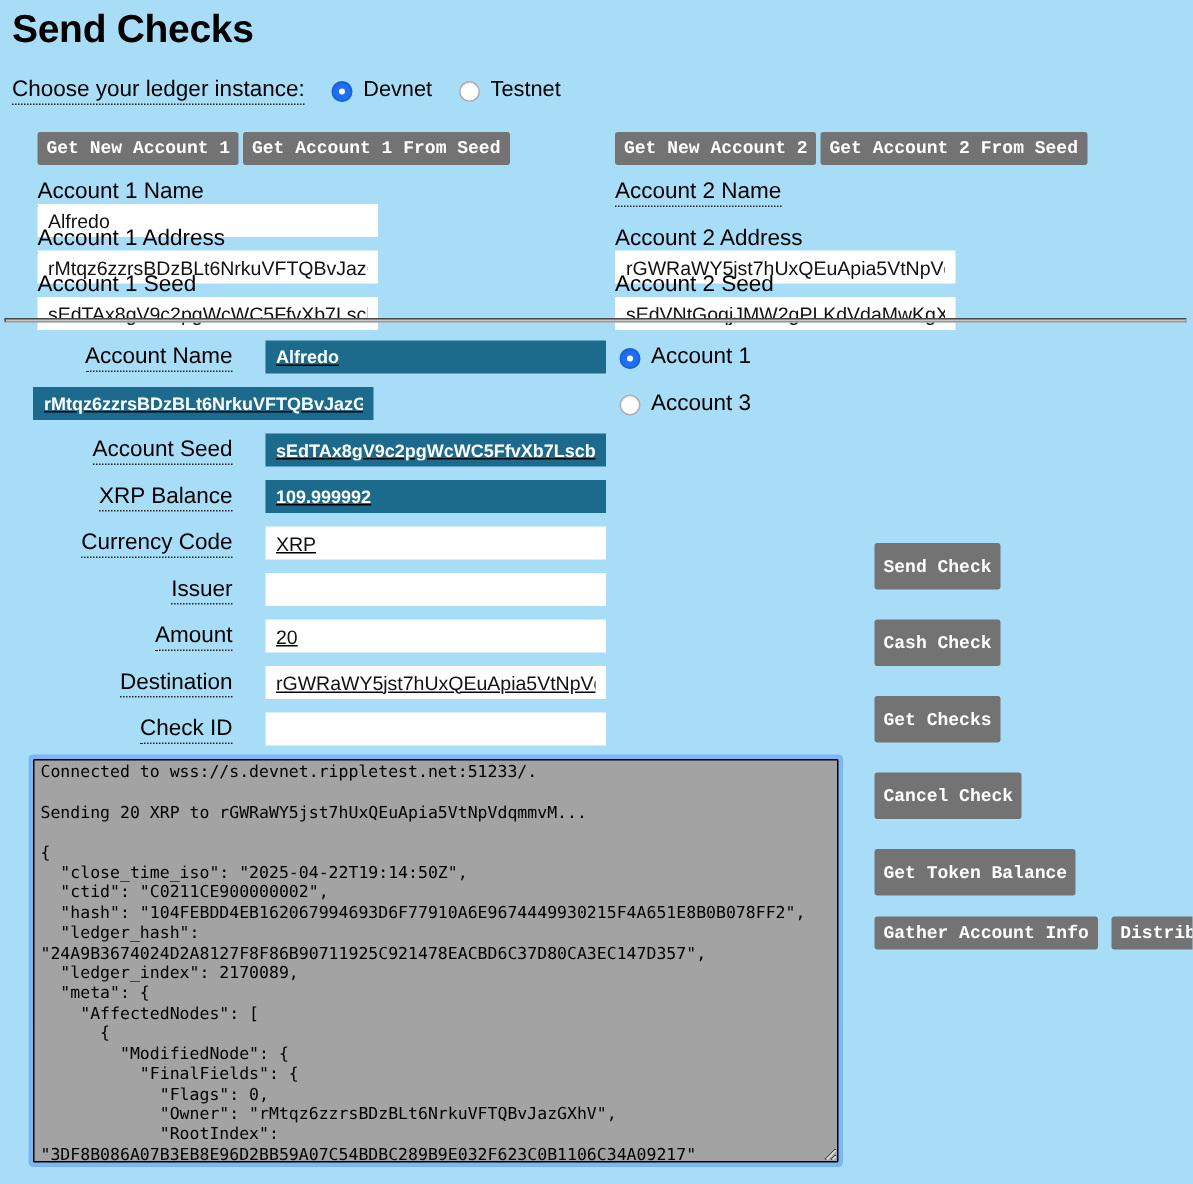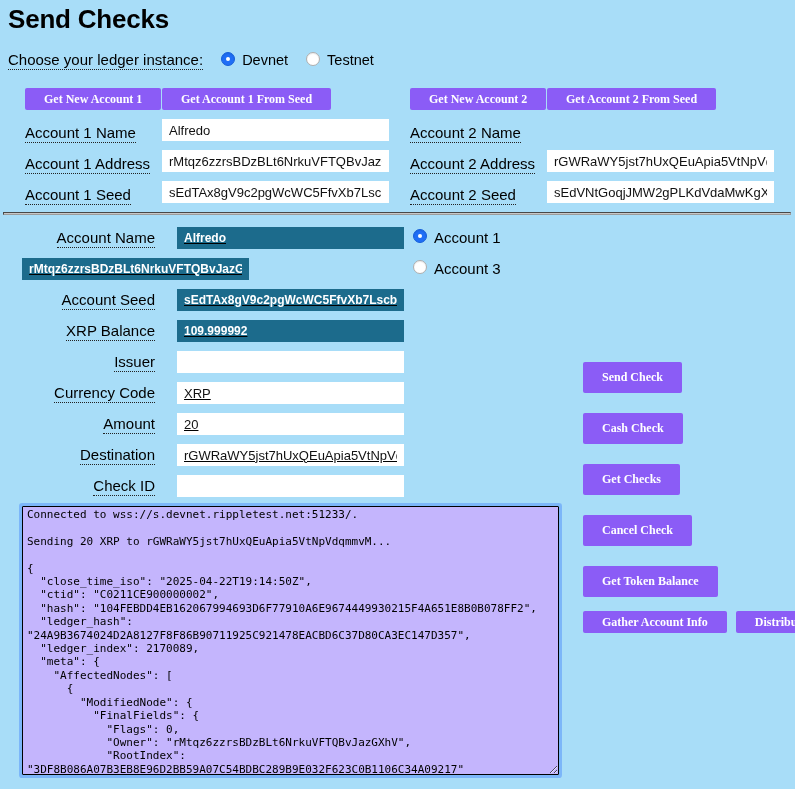--- a/index.html
+++ b/index.html
@@ -7,37 +7,37 @@
     width:795px;height:789px;position:relative;
     background:#a8ddf8;
     font-family:"Liberation Sans", sans-serif;
     color:#000;overflow:hidden;
   }
   .abs{position:absolute;}
   #page-title{left:8px;top:4px;font-size:26px;font-weight:700;letter-spacing:-.2px;margin:0;}
   
   #ledger-row{left:8px;top:50px;display:flex;align-items:center;gap:18px;font-size:15px;height:20px;}
   .dotted{border-bottom:1px dotted #222;padding-bottom:1px;}
-  .radio-opt{display:flex;align-items:flex-start;gap:7px;font-size:14.5px;cursor:default;}
+  .radio-opt{display:flex;align-items:flex-end;gap:7px;font-size:14.5px;cursor:default;}
   .radio{width:14px;height:14px;border-radius:50%;background:#fff;border:1px solid #aeaeae;box-sizing:border-box;position:relative;flex:none;
          box-shadow:inset 0 1px 1px rgba(0,0,0,.08);}
   .radio.checked{background:#1f6ef6;border-color:#155fd9;}
   .radio.checked::after{content:"";position:absolute;left:4px;top:4px;width:4px;height:4px;border-radius:50%;background:#fff;}
   
-  .btn{background:#8b5cf6;color:#fff;border:0;border-radius:2px;
-       font-family:Liberation Serif, serif;font-size:12px;font-weight:600;
-       height:22px;padding:0 19px;cursor:pointer;white-space:nowrap;}
+  .btn{background:#737373;color:#fff;border:0;border-radius:2px;
+       font-family:Liberation Mono, monospace;font-size:12px;font-weight:600;
+       height:22px;padding:0 6px;cursor:pointer;white-space:nowrap;}
   .action-btn{height:31px;margin-top:10px;}
   
   .acct-block{width:370px;}
   #acct1{left:25px;top:88px;}
   #acct2{left:410px;top:88px;}
   .btn-row{display:flex;height:22px;}
   .btn-cell{width:137px;flex:none;}
-  .frow{display:flex;align-items:flex-end;height:22px;margin-top:9px;}
+  .frow{display:flex;align-items:flex-start;height:22px;margin-top:9px;flex-direction:column;}
   .frow:first-of-type{margin-top:10px;}
   .lcell{width:137px;flex:none;font-size:15px;}
   .tinput{border:0;height:22px;background:#fff;color:#111;font-family:"Liberation Sans",sans-serif;
           font-size:13px;padding:0 7px;box-sizing:border-box;width:227px;flex:none;}
   
   #divider{left:3px;right:4px;top:212px;height:1px;border:1px inset #9c9c9c;background:#c7c7c7;}
   
   #mid-form{left:0;top:227px;}
   .mrow{display:flex;align-items:center;height:22px;margin-bottom:9px;text-decoration:underline;}
   .mlabel{width:155px;flex:none;text-align:right;font-size:15px;}
@@ -46,21 +46,21 @@
   .teal{background:#1c6b8c !important;color:#fff !important;font-weight:700;font-size:12px !important;}
   
   #acct-radio-1{left:413px;top:229px;}
   #acct-radio-2{left:413px;top:260px;}
   
   #actions-col{left:583px;top:352px;display:flex;flex-direction:column;align-items:flex-start;gap:10px;}
   #info-col{left:583px;top:611px;display:flex;flex-direction:row;align-items:flex-start;gap:9px;}
   #info-col .btn{height:22px;}
   
   #results-area{left:22px;top:506px;width:537px;height:269px;box-sizing:border-box;
-    background:#c4b5fd;border:1px solid #000;border-radius:1px;
+    background:#a3a3a3;border:1px solid #000;border-radius:1px;
     box-shadow:0 0 0 3px rgba(97,158,250,.62);
     font-family:"DejaVu Sans Mono", monospace;font-size:11px;line-height:13.4px;
     padding:1px 4px;resize:both;white-space:pre;overflow:hidden;color:#000;outline:none;}
 </style>
 </head>
 <body>
 
 <h1 class="abs" id="page-title">Send Checks</h1>
 
 <div class="abs" id="ledger-row">
@@ -124,26 +124,26 @@
   </div>
   <div class="mrow">
     <span class="mlabel"><span class="dotted">Account Seed</span></span>
     <input class="tinput teal" type="text" value="sEdTAx8gV9c2pgWcWC5FfvXb7LscbBc" style="">
   </div>
   <div class="mrow">
     <span class="mlabel"><span class="dotted">XRP Balance</span></span>
     <input class="tinput teal" type="text" value="109.999992" style="">
   </div>
   <div class="mrow">
+    <span class="mlabel"><span class="dotted">Currency Code</span></span>
+    <input class="tinput" type="text" value="XRP" style="">
+  </div>
+  <div class="mrow">
     <span class="mlabel"><span class="dotted">Issuer</span></span>
     <input class="tinput" type="text" value="" style="">
-  </div>
-  <div class="mrow">
-    <span class="mlabel"><span class="dotted">Currency Code</span></span>
-    <input class="tinput" type="text" value="XRP" style="">
   </div>
   <div class="mrow">
     <span class="mlabel"><span class="dotted">Amount</span></span>
     <input class="tinput" type="text" value="20" style="">
   </div>
   <div class="mrow">
     <span class="mlabel"><span class="dotted">Destination</span></span>
     <input class="tinput" type="text" value="rGWRaWY5jst7hUxQEuApia5VtNpVdqmmvM" style="">
   </div>
   <div class="mrow">

